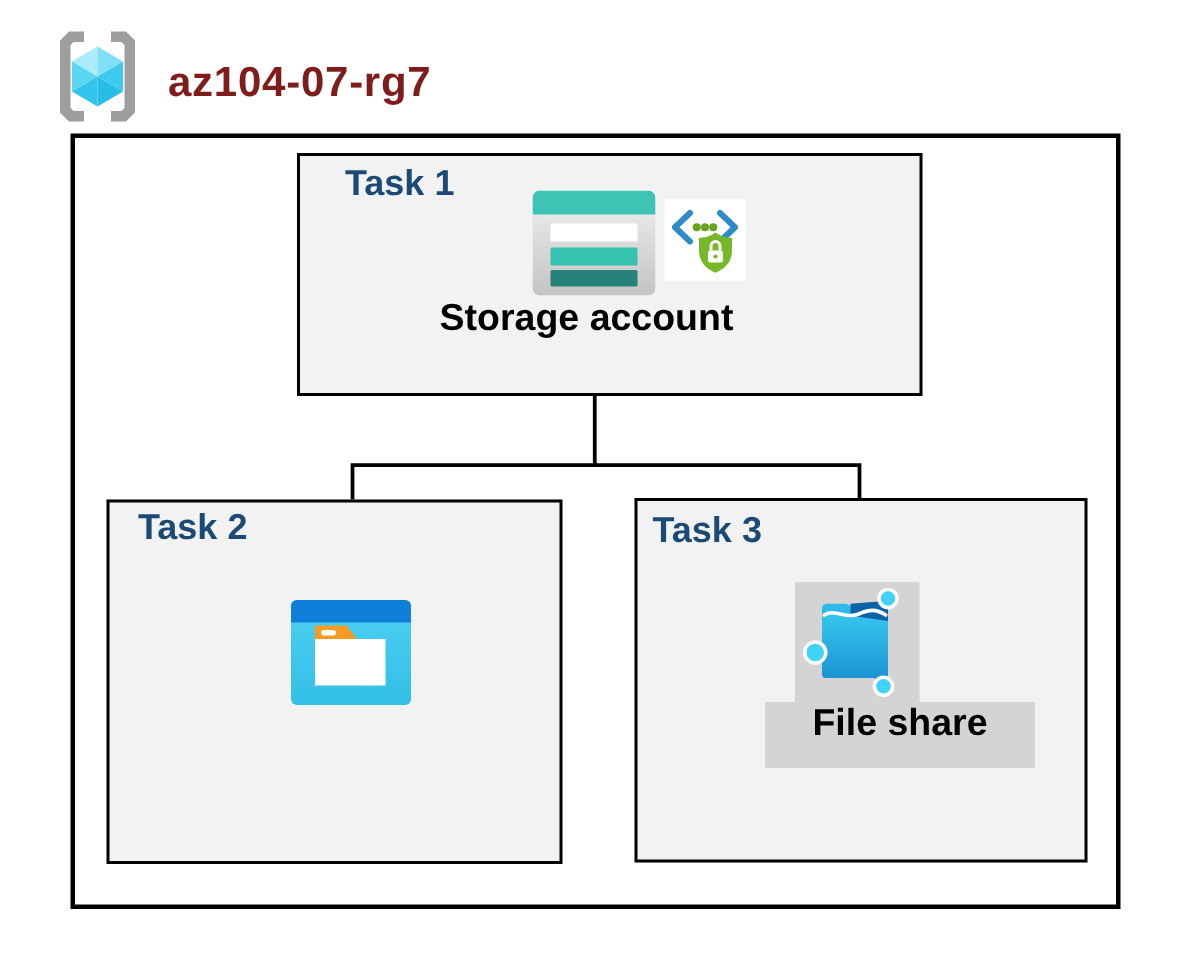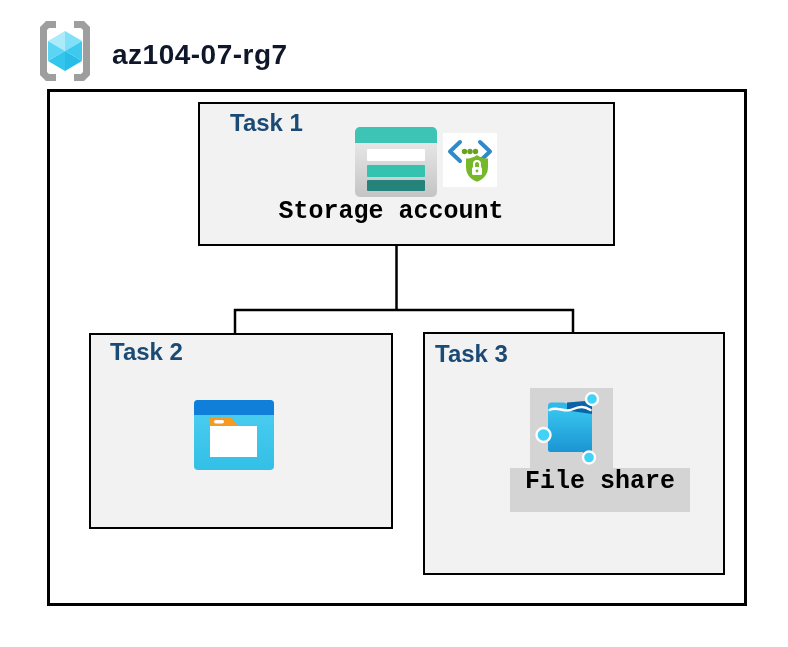--- a/index.html
+++ b/index.html
@@ -9,54 +9,54 @@
     height: 647px;
     background: #ffffff;
     font-family: "Liberation Sans", sans-serif;
     overflow: hidden;
   }
   .abs { position: absolute; }
 
   
   .rg-title {
     left: 112px; top: 39px;
-    font-size: 28px; font-weight: bold; color: #0f172a;
+    font-size: 28px; font-weight: bold; color: #7f1d1d;
     letter-spacing: 0.5px;
   }
 
   
   .outer-box {
     left: 47px; top: 89px; width: 700px; height: 517px;
     border: 3px solid #000000; box-sizing: border-box;
     background: #ffffff;
   }
 
   
   .task-box {
     background: #F2F2F2;
     border: 2.5px solid #000000;
     box-sizing: border-box;
   }
-  .task1-box { left: 198px; top: 102px; width: 417px; height: 144px; }
-  .task2-box { left: 89px;  top: 333px; width: 304px; height: 196px; }
+  .task1-box { left: 198px; top: 102px; width: 417px; height: 162px; }
+  .task2-box { left: 71px;  top: 333px; width: 304px; height: 243px; }
   .task3-box { left: 423px; top: 332px; width: 302px; height: 243px; }
 
   .task-label {
     position: absolute;
     font-size: 24px; font-weight: bold; color: #1B4A74;
     line-height: 1.2; white-space: nowrap;
   }
   .task1-label { left: 30px; top: 5px; }
   .task2-label { left: 19px; top: 3px; }
   .task3-label { left: 10px; top: 6px; }
 
   .resource-label {
     position: absolute;
     font-size: 25px; font-weight: bold; color: #000000;
-    text-align: center; line-height: 1.15; white-space: nowrap; font-family: Liberation Mono, monospace;
+    text-align: center; line-height: 1.15; white-space: nowrap;
   }
   .storage-label { left: 241px; top: 198px; width: 300px; }
   .blob-label    { left: 113px; top: 484px; width: 250px; }
 
   
   .rg-icon      { left: 36px;  top: 19px;  width: 58px; height: 64px; }
   .storage-icon { left: 355px; top: 127px; width: 82px; height: 70px; }
   .sas-icon     { left: 443px; top: 133px; width: 54px; height: 54px; background: #ffffff; }
   .blob-icon    { left: 194px; top: 400px; width: 80px; height: 70px; }
 

